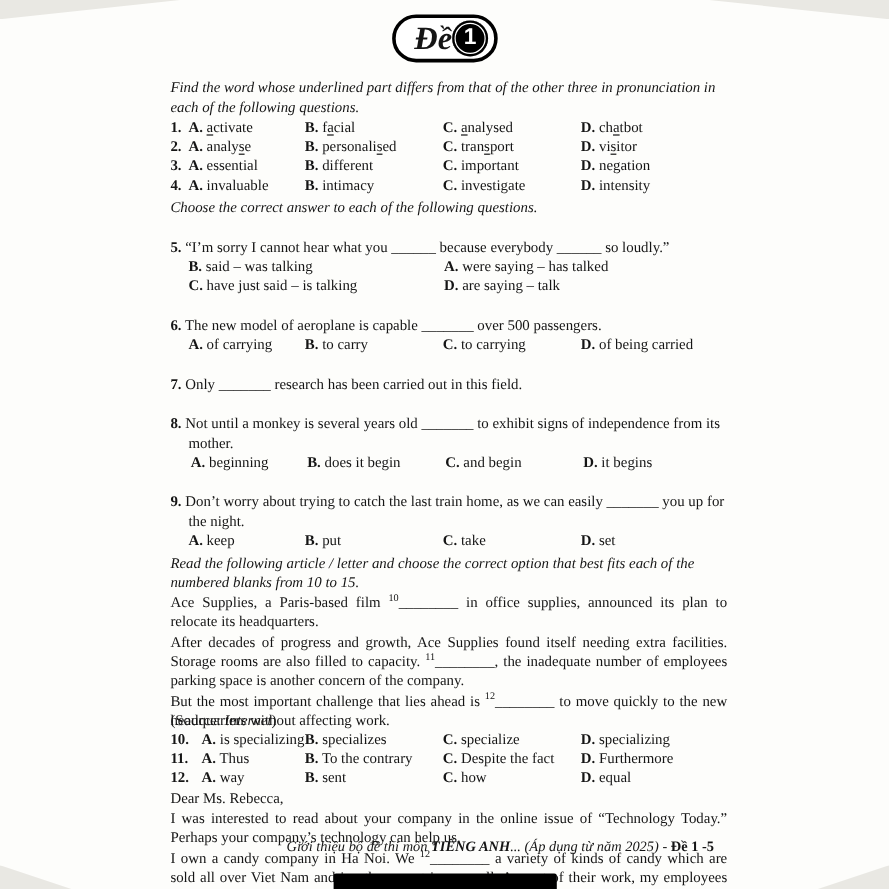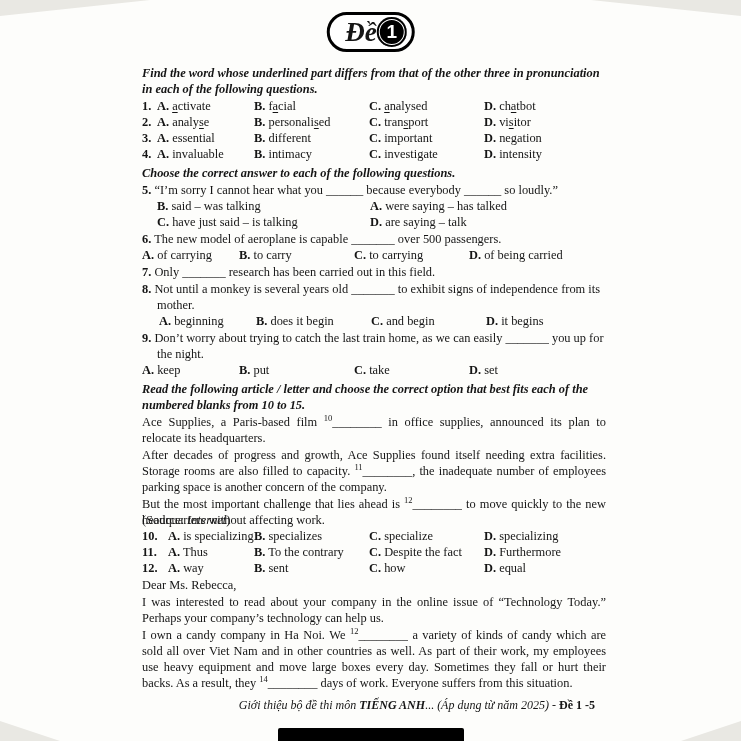--- a/index.html
+++ b/index.html
@@ -15,28 +15,28 @@
   .badge{position:absolute;top:12px;left:50%;transform:translateX(-50%);
          display:flex;align-items:center;gap:0;border:3px solid #000;
          border-radius:24px;padding:2px 5px 2px 16px;background:#fff}
   .badge-de{font-style:italic;font-weight:bold;font-size:27px;line-height:30px}
   .badge-circle{width:30px;height:30px;border-radius:50%;background:#000;color:#fff;
          display:flex;align-items:center;justify-content:center;
          font-family:"Liberation Sans",sans-serif;font-weight:bold;font-size:19px;
          box-shadow:inset 0 0 0 2px #000, inset 0 0 0 3px #fff}
 
   .content{position:absolute;left:142px;top:62px;width:464px}
-  .instr{font-weight:bold;font-style:italic;margin:3px 0 1px}
+  .instr{font-weight:normal;font-style:italic;margin:3px 0 1px}
   .qnum{font-weight:bold}
   .qrow{display:grid;grid-template-columns:15px 97px 115px 115px 1fr;white-space:nowrap}
   .qrow.ten{grid-template-columns:26px 86px 115px 115px 1fr}
-  .opts4{display:grid;grid-template-columns:97px 115px 115px 1fr;white-space:nowrap}
+  .opts4{margin-left:15px;display:grid;grid-template-columns:97px 115px 115px 1fr;white-space:nowrap}
   .opts4.indent{margin-left:17px}
   .opts2{margin-left:15px;display:grid;grid-template-columns:213px 1fr;white-space:nowrap}
-  .stem{padding-left:15px;text-indent:-15px;margin-top:1px}
+  .stem{padding-left:15px;text-indent:-15px;margin-top:17px}
   .para{text-align:justify;margin-top:1px}
   .source{text-align:left;margin-top:-16px}
   sup{font-size:8.5px;font-weight:normal;vertical-align:super;line-height:0}
   u{text-decoration:underline;text-underline-offset:2px}
 
   .footer{position:absolute;top:697px;right:146px;font-size:12px;white-space:nowrap}
   .bottom-bar{position:absolute;bottom:0;left:50%;transform:translateX(-50%);
          width:186px;height:13px;background:#000;border-radius:2px 2px 0 0}
 </style>
 </head>

